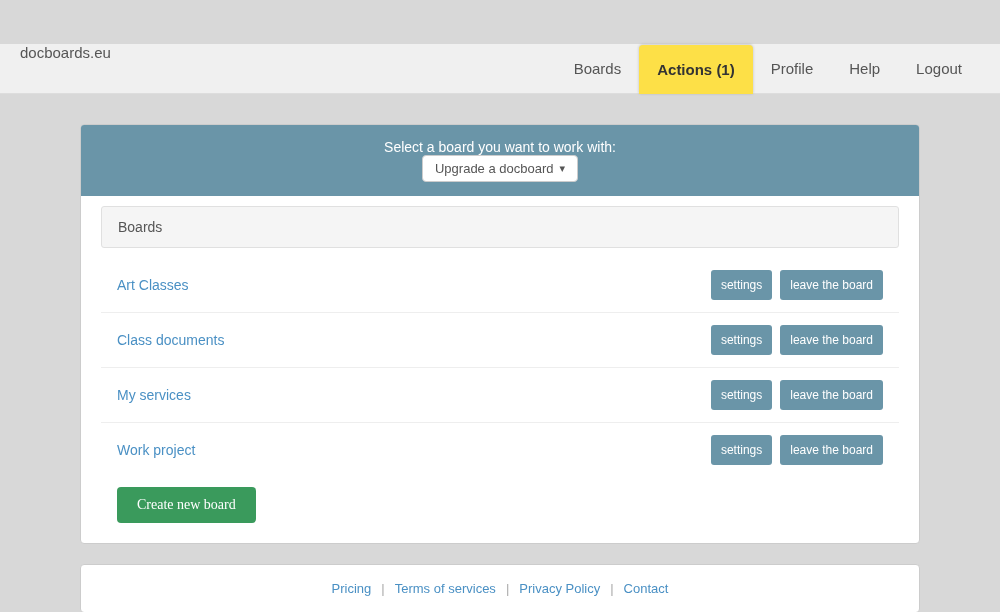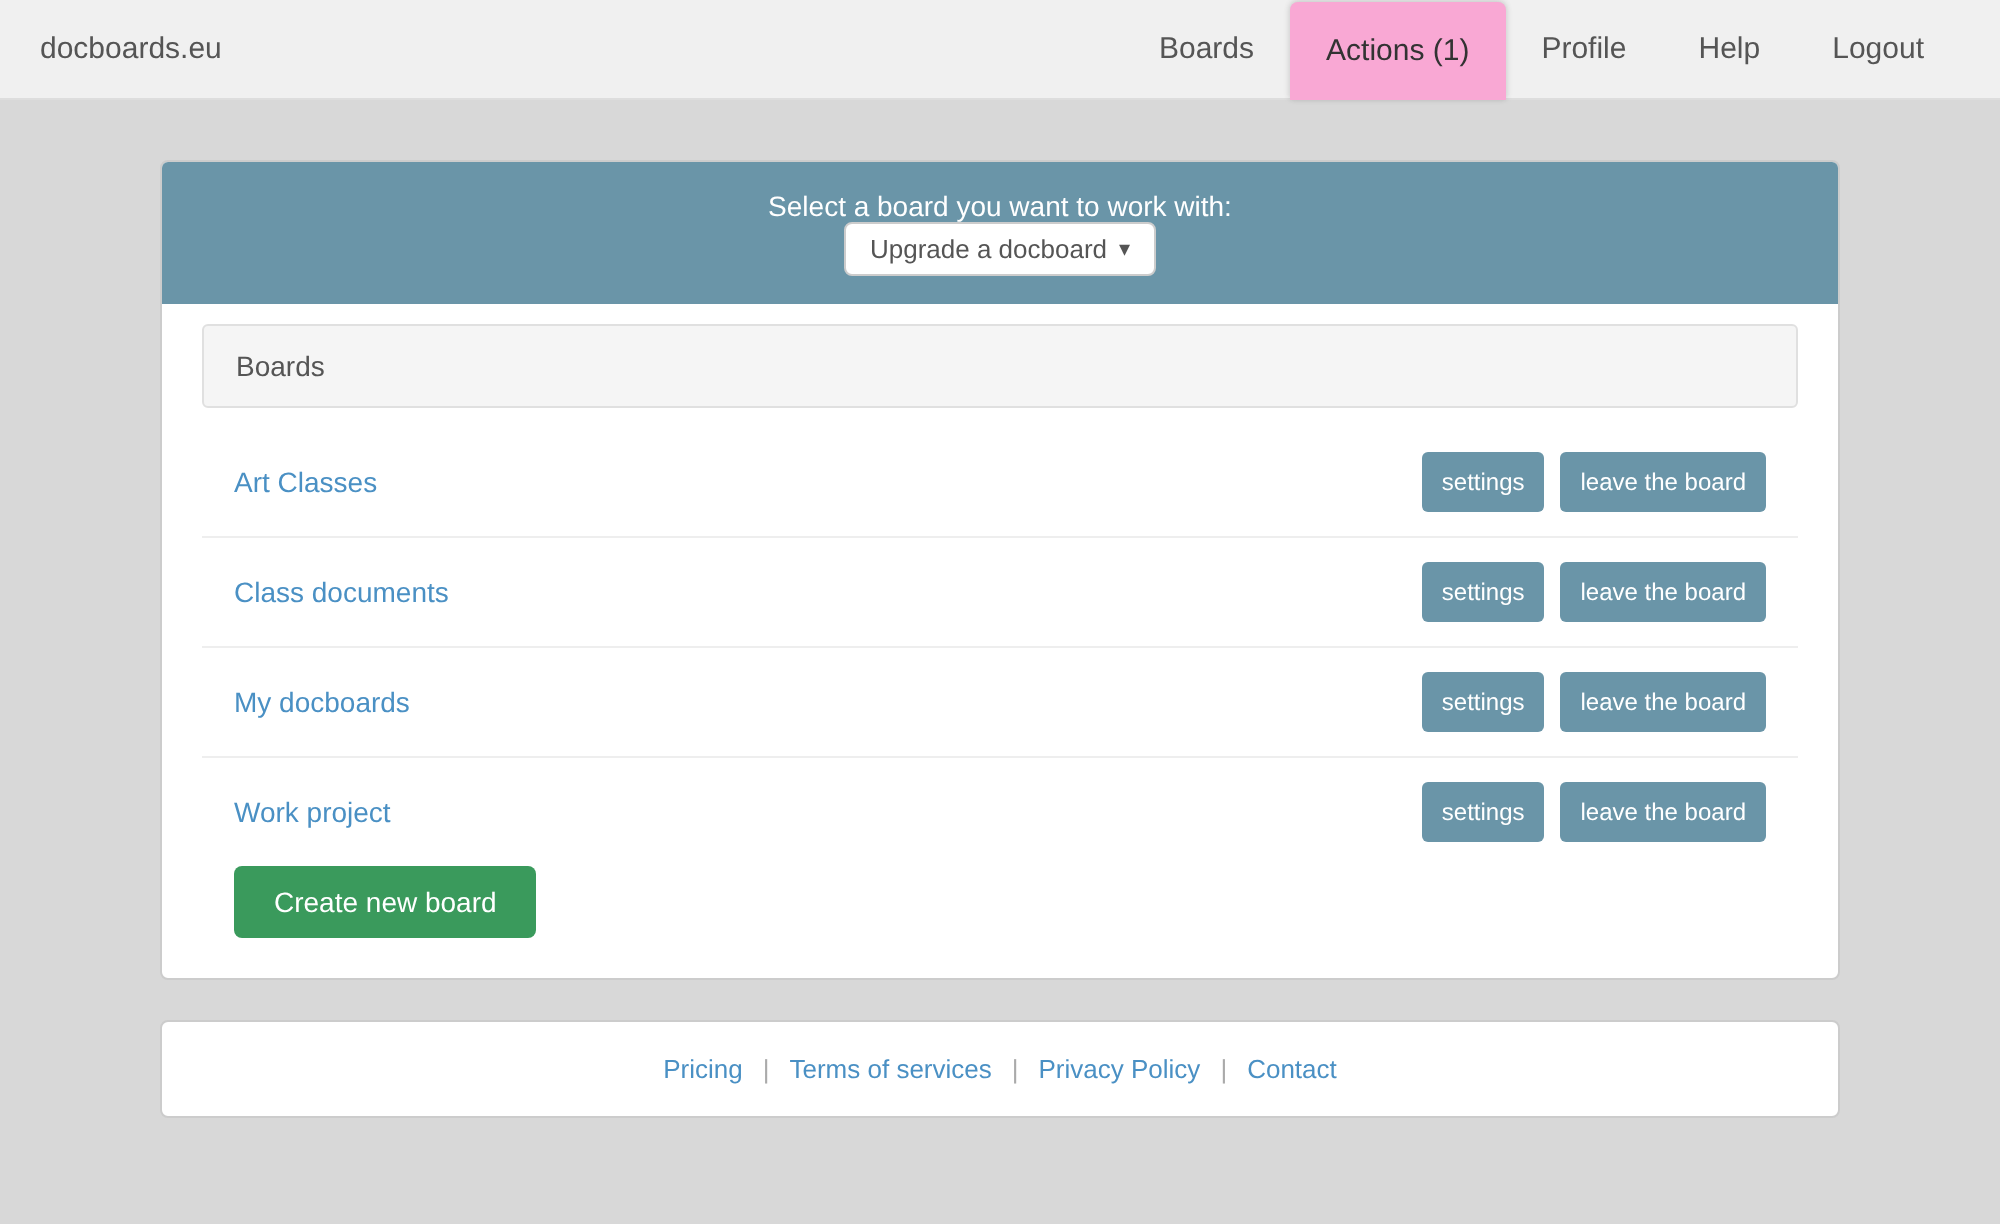--- a/index.html
+++ b/index.html
@@ -8,24 +8,25 @@
       background-color: #d8d8d8;
       min-height: 612px;
       width: 1000px;
     }
 
     
     .navbar {
       background-color: #f0f0f0;
       height: 50px;
       display: flex;
-      align-items: center;
+      align-items: flex-start;
       padding: 0 20px;
       border-bottom: 1px solid #ddd;
       position: relative;
+      margin-top: 44px;
     }
     .navbar-brand {
       font-size: 15px;
       color: #555;
       font-weight: 400;
       margin-right: auto;
     }
     .navbar-nav {
       display: flex;
       align-items: center;
@@ -35,24 +36,24 @@
       height: 100%;
       display: flex;
       align-items: center;
       padding: 0 18px;
       font-size: 15px;
       color: #555;
       cursor: pointer;
       text-decoration: none;
     }
     .nav-item.active-actions {
-      background-color: #f9a8d4;
+      background-color: #fde047;
       border-radius: 4px 4px 0 0;
       color: #333;
-      font-weight: 400;
+      font-weight: 700;
       box-shadow: 0 -1px 3px rgba(0,0,0,0.1), 1px 0 3px rgba(0,0,0,0.05), -1px 0 3px rgba(0,0,0,0.05);
       position: relative;
       top: 1px;
       z-index: 10;
     }
 
     
     .main-content {
       padding: 30px 80px;
     }
@@ -153,21 +154,23 @@
 
     
     .create-board-btn {
       background-color: #3a9a5c;
       color: #fff;
       border: none;
       border-radius: 4px;
       padding: 10px 20px;
       font-size: 14px;
       cursor: pointer;
+      margin-top: 10px;
       margin-left: 16px;
+      font-family: Liberation Serif, serif;
     }
 
     
     .footer-panel {
       background-color: #fff;
       border: 1px solid #ccc;
       border-radius: 4px;
       padding: 16px 20px;
       display: flex;
       justify-content: center;
@@ -218,21 +221,21 @@
             </div>
           </div>
           <div class="board-row">
             <span class="board-row-name">Class documents</span>
             <div class="board-row-actions">
               <button class="btn-settings">settings</button>
               <button class="btn-leave">leave the board</button>
             </div>
           </div>
           <div class="board-row">
-            <span class="board-row-name">My docboards</span>
+            <span class="board-row-name">My services</span>
             <div class="board-row-actions">
               <button class="btn-settings">settings</button>
               <button class="btn-leave">leave the board</button>
             </div>
           </div>
           <div class="board-row">
             <span class="board-row-name">Work project</span>
             <div class="board-row-actions">
               <button class="btn-settings">settings</button>
               <button class="btn-leave">leave the board</button>

